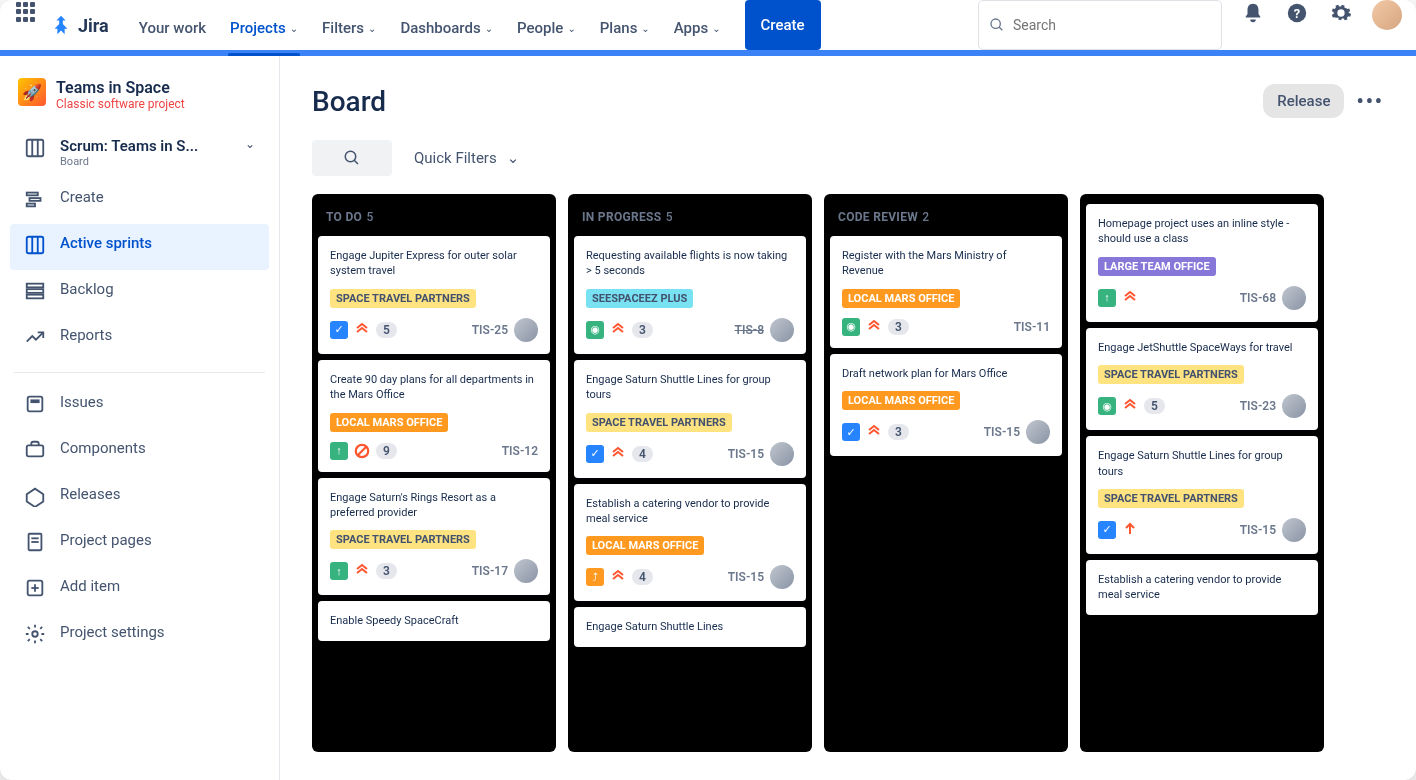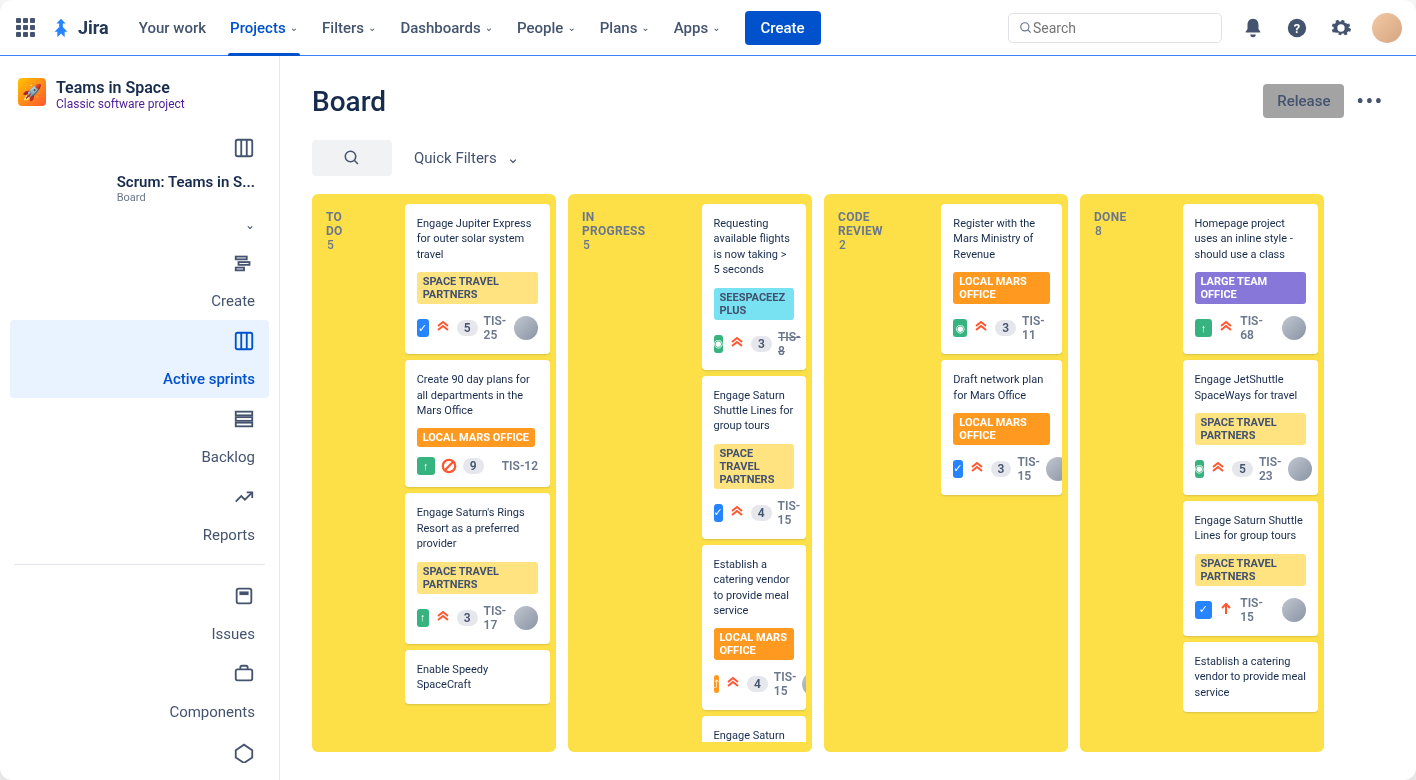--- a/index.html
+++ b/index.html
@@ -1,60 +1,60 @@
 <!DOCTYPE html>
 <html><head>
 <meta charset="utf-8">
 <style>
 * { margin: 0; padding: 0; box-sizing: border-box; font-family: -apple-system, BlinkMacSystemFont, "Segoe UI", Roboto, sans-serif; }
 body { background: #fff; width: 1416px; height: 780px; overflow: hidden; border-radius: 12px; box-shadow: 0 10px 40px rgba(0,0,0,0.25); }
-.topbar { display:flex; align-items:center; height:56px; padding:0 14px; border-bottom:1px solid #3b82f6; gap:4px; }
+.topbar { display:flex; height:56px; padding:0 14px; border-bottom:6px solid #3b82f6; gap:4px; }
 .grid-icon { width:24px; height:24px; display:flex; flex-wrap:wrap; gap:2px; padding:2px; cursor:pointer; }
 .grid-icon span { width:5px; height:5px; background:#44546f; border-radius:1px; }
 .logo { display:flex; align-items:center; gap:6px; font-weight:700; color:#253858; font-size:18px; margin:0 14px 0 8px; }
 .logo svg { width:22px; height:22px; fill:#2684ff; }
 .nav-item { display:flex; align-items:center; gap:4px; padding:0 12px; height:56px; color:#44546f; font-size:15px; font-weight:500; cursor:pointer; position:relative; }
 .nav-item.active { color:#0052cc; }
 .nav-item.active::after { content:''; position:absolute; bottom:0; left:10px; right:10px; height:3px; background:#0052cc; border-radius:2px 2px 0 0; }
 .chev { font-size:10px; color:#44546f; }
 .btn-primary { background:#0052cc; color:#fff; border:none; padding:8px 16px; font-size:15px; font-weight:500; border-radius:4px; cursor:pointer; margin-left:8px; }
 .spacer { flex:1; }
-.search { display:flex; align-items:center; border:1.5px solid #dfe1e6; border-radius:5px; padding:6px 10px; width:214px; }
+.search { display:flex; align-items:center; border:1.5px solid #dfe1e6; border-radius:5px; padding:6px 10px; width:244px; gap:8px; }
 .search input { border:none; outline:none; font-size:14px; flex:1; color:#6b778c; }
 .top-icon { width:26px; height:26px; display:flex; align-items:center; justify-content:center; cursor:pointer; margin-left:14px; color:#44546f; }
 .avatar-top { width:30px; height:30px; border-radius:50%; background: linear-gradient(135deg,#f5c9a6,#d4a580); margin-left:14px; cursor:pointer; }
 
 .body { display:flex; height:724px; }
 .sidebar { width:280px; border-right:1px solid #e5e7ec; padding:18px 10px; overflow-y:auto; }
 .proj-head { display:flex; gap:10px; padding:4px 8px 16px; }
 .proj-icon { width:28px; height:28px; background:linear-gradient(135deg,#ffc400,#ff5630); border-radius:4px; display:flex; align-items:center; justify-content:center; font-size:16px; }
 .proj-title { font-weight:600; font-size:16px; color:#172b4d; }
-.proj-sub { font-size:12px; color:#4c1d95; }
-.side-item { display:flex; align-items:flex-end; gap:14px; padding:10px 14px; font-size:15px; color:#44546f; cursor:pointer; border-radius:4px; position:relative;flex-direction:column; }
+.proj-sub { font-size:12px; color:#ef4444; }
+.side-item { display:flex; align-items:flex-start; gap:14px; padding:10px 14px; font-size:15px; color:#44546f; cursor:pointer; border-radius:4px; position:relative; }
 .side-item.bold .si-label { font-weight:600; color:#172b4d; }
 .side-item.bold .si-sub { font-size:11px; color:#6b778c; display:block; }
 .side-item.active { background:#e9f2ff; color:#0052cc; }
 .side-item.active .si-label { color:#0052cc; font-weight:500; }
 .side-item svg { width:22px; height:22px; flex-shrink:0; }
 .side-chev { margin-left:auto; font-size:12px; color:#44546f; }
 .divider { height:1px; background:#e5e7ec; margin:10px 4px; }
 
 .main { flex:1; padding:28px 32px; overflow:hidden; display:flex; flex-direction:column; }
 .page-head { display:flex; align-items:center; justify-content:space-between; margin-bottom:22px; }
 .page-title { font-size:28px; font-weight:500; color:#172b4d; }
 .page-actions { display:flex; gap:12px; align-items:center; }
-.release-btn { background:#a3a3a3; border:none; padding:8px 14px; font-size:15px; color:#44546f; font-weight:500; border-radius:4px; cursor:pointer; }
+.release-btn { background:#e5e5e5; border:none; padding:8px 14px; font-size:15px; color:#44546f; font-weight:500; border-radius:12px; cursor:pointer; }
 .more { font-size:20px; letter-spacing:2px; cursor:pointer; color:#44546f; font-weight:700; }
 
 .toolbar { display:flex; align-items:center; gap:22px; margin-bottom:18px; }
 .mini-search { background:#f1f2f4; border-radius:4px; width:80px; height:36px; display:flex; align-items:center; justify-content:center; cursor:pointer; }
 .qf { display:flex; align-items:center; gap:10px; font-size:15px; color:#44546f; cursor:pointer; }
 
 .board { display:flex; gap:12px; flex:1; overflow:hidden; }
-.col { width:244px; background:#fde047; border-radius:6px; padding:10px 6px; display:flex; flex-direction:row; overflow:hidden;gap:48px; }
+.col { width:244px; background:#000000; border-radius:6px; padding:10px 6px; display:flex; flex-direction:column; overflow:hidden; }
 .col-head { font-size:12px; font-weight:700; color:#6b778c; letter-spacing:0.3px; padding:6px 8px 12px; }
 .col-head .cnt { font-weight:500; margin-left:1px; }
 .cards { display:flex; flex-direction:column; gap:6px; overflow-y:auto; }
 .card { background:#fff; border-radius:4px; padding:12px; box-shadow:0 1px 2px rgba(9,30,66,0.15); display:flex; flex-direction:column; gap:10px; cursor:pointer; }
 .card-title { font-size:11px; color:#172b4d; line-height:1.4; }
 .epic { display:inline-block; font-size:11px; font-weight:700; padding:3px 6px; border-radius:3px; align-self:flex-start; }
 .card-foot { display:flex; align-items:center; gap:6px; }
 .type-ico { width:18px; height:18px; border-radius:3px; display:flex; align-items:center; justify-content:center; font-size:11px; color:#fff; }
 .pri { width:16px; height:16px; display:flex; align-items:center; justify-content:center; }
 .badge { background:#e5e7ec; color:#44546f; border-radius:10px; font-size:12px; padding:1px 7px; font-weight:600; }
@@ -407,21 +407,20 @@
                   </svg>
                 </span>
         <span class="badge">3</span>
         <span class="card-key ">TIS-15</span>
         <span class="ava"></span>
       </div>
             </div>
           </div>
         </div>
         <div class="col">
-          <div class="col-head">DONE <span class="cnt">8</span></div>
           <div class="cards">
             <div class="card">
               <div class="card-title">Homepage project uses an inline style - should use a class</div>
               <span class="epic" style="background:#8777d9;color:#fff">LARGE TEAM OFFICE</span>
               <div class="card-foot">
         <span class="type-ico" style="background:#36b37e">↑</span>
         <span class="pri">
                   <svg width="16" height="16" viewBox="0 0 16 16">
                     <path d="M3 10l5-4 5 4" fill="none" stroke="#ff5630" stroke-width="2"></path>
                     <path d="M3 6l5-4 5 4" fill="none" stroke="#ff5630" stroke-width="2"></path>

